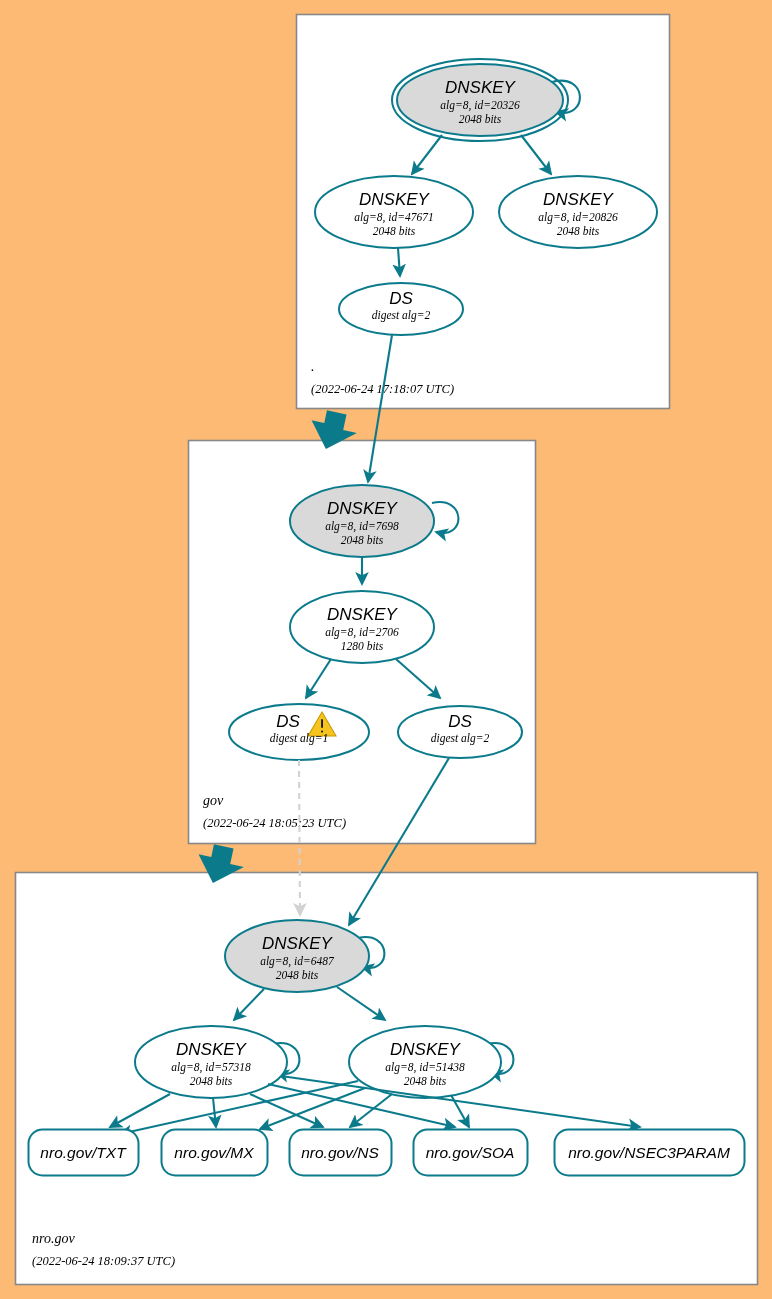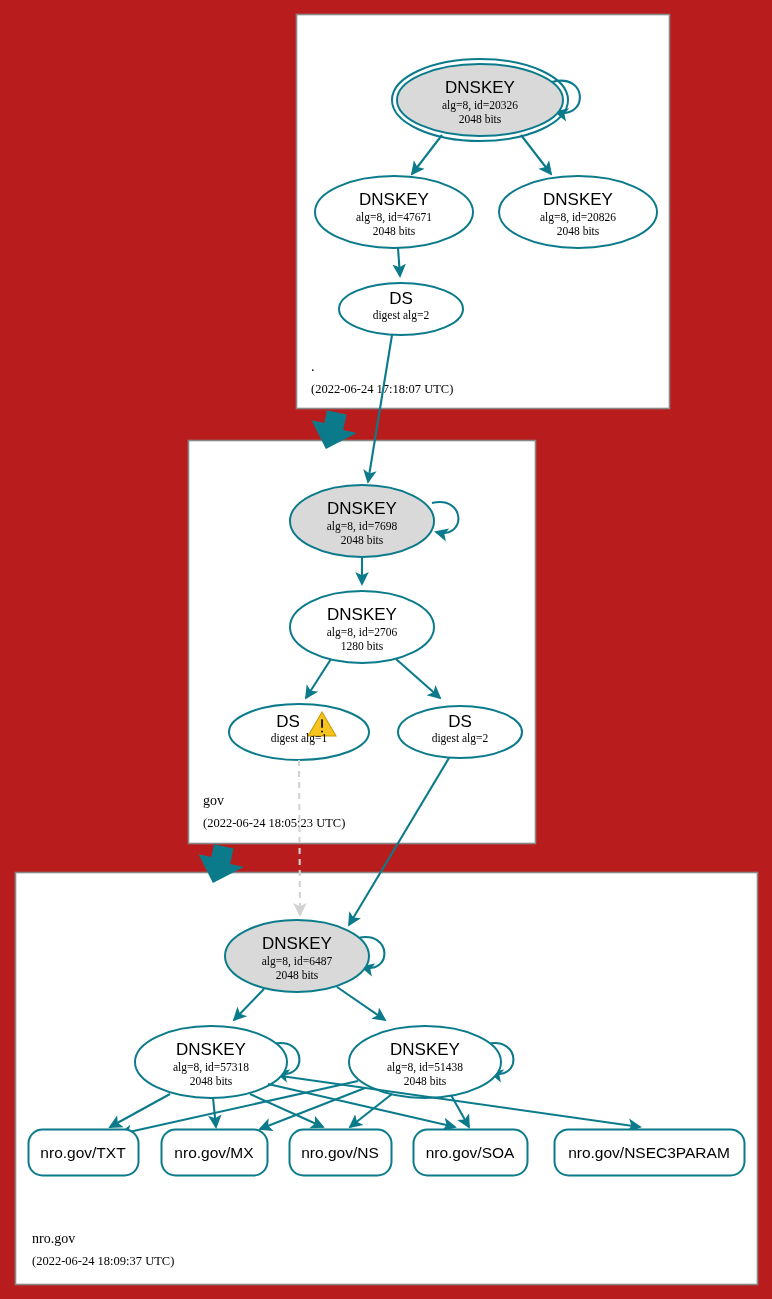--- a/index.html
+++ b/index.html
@@ -1,17 +1,17 @@
 <!DOCTYPE html>
 <html><head>
 <meta charset="utf-8">
 <style>
   html,body{margin:0;padding:0;background:#ffffff;}
   body{font-family:"Liberation Sans", sans-serif;}
-  #stage{position:relative;width:772px;height:1299px;background:#b91c1c;overflow:hidden;}
+  #stage{position:relative;width:772px;height:1299px;background:#fdba74;overflow:hidden;font-style:italic;}
   svg#graph{position:absolute;left:0;top:0;width:772px;height:1299px;}
   .zone-box{fill:#ffffff;stroke:#888888;stroke-width:1.6;}
   .node-ell{fill:#ffffff;stroke:#0b7b8c;stroke-width:2;}
   .node-ell.secure{fill:#d9d9d9;}
   .node-ell.anchor-outer{fill:none;stroke:#0b7b8c;stroke-width:2;}
   .rrset-box{fill:#ffffff;stroke:#0b7b8c;stroke-width:2;}
   .edge{fill:none;stroke:#0b7b8c;stroke-width:2.1;}
   .edge-dashed{fill:none;stroke:#d2d2d2;stroke-width:2.1;stroke-dasharray:6 5;}
   .zone-arrow{fill:#0b7b8c;}
   .t{font-family:"Liberation Sans", sans-serif;fill:#000000;}

